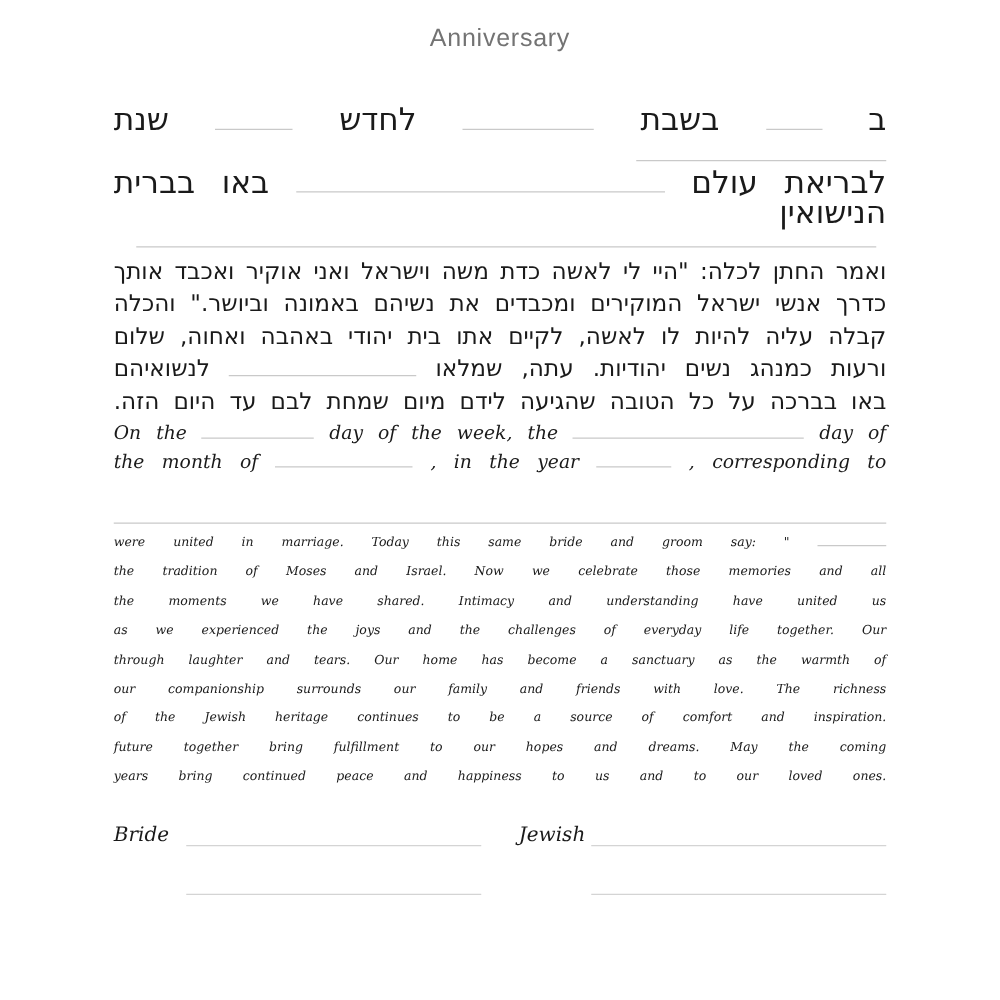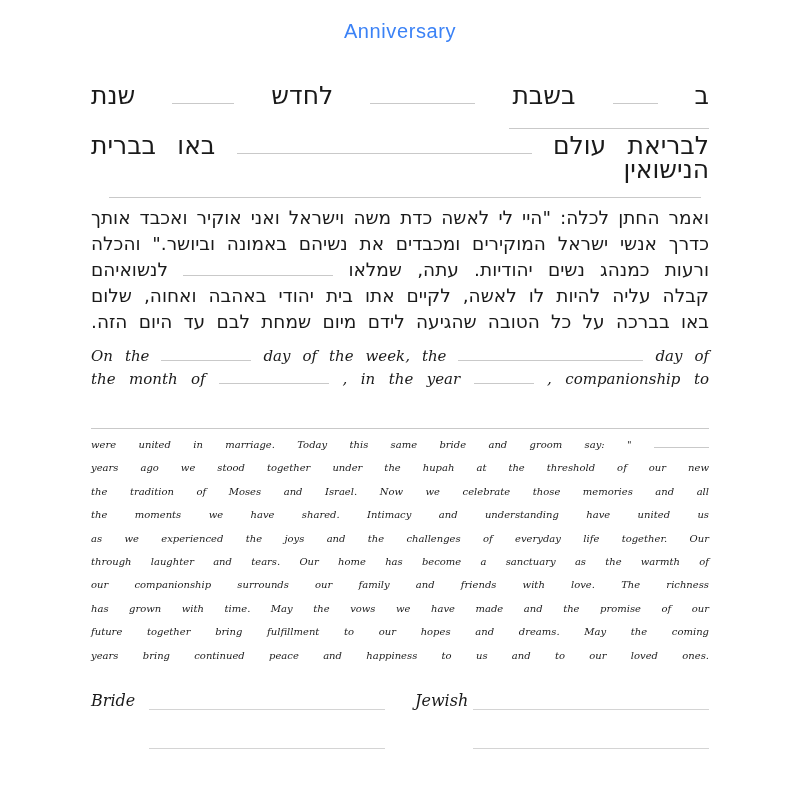--- a/index.html
+++ b/index.html
@@ -8,29 +8,29 @@
     --sig:#d4d4d4;
   }
   html,body{margin:0;padding:0;}
   body{
     width:800px;height:800px;overflow:hidden;background:#ffffff;
     font-family:"Liberation Sans",sans-serif;color:var(--ink);
   }
   .page{width:618px;margin:0 auto;padding-top:20px;}
   .title{
     font-family:"Liberation Sans",sans-serif;font-size:20px;font-weight:400;
-    letter-spacing:.6px;text-align:center;color:#3b82f6;margin-bottom:40px;
+    letter-spacing:.6px;text-align:center;color:#737373;margin-bottom:40px;
   }
   
   .heb{direction:rtl;font-family:"DejaVu Sans",sans-serif;}
   .heb-dates .line{font-size:25px;line-height:24px;text-align:justify;text-align-last:justify;}
   .heb-para .line{font-size:18.5px;line-height:26px;text-align:justify;text-align-last:justify;}
   
   .eng{font-family:"DejaVu Serif",serif;font-style:italic;}
-  .eng-dates{margin-top:10px;}
+  .eng-dates{}
   .eng-dates .line{font-size:15px;line-height:23px;text-align:justify;text-align-last:justify;}
   .eng-para .line{font-size:10px;line-height:23.4px;text-align:justify;text-align-last:justify;}
   
   .blank{display:inline-block;border-bottom:1px solid var(--blank);height:.8em;}
   .sep{border-bottom:1px solid var(--blank);height:0;}
   .sep1{margin:15px 8px 7px 18px;}
   .sep2{margin:37px 0 4px 0;}
   
   .sigrow{display:flex;gap:30px;margin-top:24px;}
   .sig-col{flex:1;display:flex;align-items:flex-end;}
@@ -49,41 +49,40 @@
   <div class="heb heb-dates">
     <div class="line"><span class="seg">ב</span> <span class="blank" style="width: 45px;"></span> <span class="seg">בשבת</span> <span class="blank" style="width: 105px;"></span> <span class="seg">לחדש</span> <span class="blank" style="width: 62px;"></span> <span class="seg">שנת</span> <span class="blank" style="width: 200px;"></span></div>
     <div class="line"><span class="seg">לבריאת עולם</span> <span class="blank" style="width: 295px;"></span> <span class="seg">באו בברית הנישואין</span></div>
   </div>
 
   <div class="sep sep1"></div>
 
   <div class="heb heb-para">
       <div class="line"><span class="seg">ואמר החתן לכלה: "היי לי לאשה כדת משה וישראל ואני אוקיר ואכבד אותך</span></div>
       <div class="line"><span class="seg">כדרך אנשי ישראל המוקירים ומכבדים את נשיהם באמונה וביושר." והכלה</span></div>
+      <div class="line"><span class="seg">קבלה עליה להיות לו לאשה, לקיים אתו בית יהודי באהבה ואחוה, שלום</span></div>
       <div class="line"><span class="seg">ורעות כמנהג נשים יהודיות. עתה, שמלאו</span> <span class="blank" style="width: 150px;"></span> <span class="seg">לנשואיהם</span></div>
-      <div class="line"><span class="seg">קבלה עליה להיות לו לאשה, לקיים אתו בית יהודי באהבה ואחוה, שלום</span></div>
       <div class="line"><span class="seg">באו בברכה על כל הטובה שהגיעה לידם מיום שמחת לבם עד היום הזה.</span></div>
     </div>
 
   <div class="eng eng-dates">
       <div class="line"><span class="seg">On the</span> <span class="blank" style="width: 90px;"></span> <span class="seg">day of the week, the</span> <span class="blank" style="width: 185px;"></span> <span class="seg">day of</span></div>
-      <div class="line"><span class="seg">the month of</span> <span class="blank" style="width: 110px;"></span> <span class="seg">, in the year</span> <span class="blank" style="width: 60px;"></span> <span class="seg">, companionship to</span></div>
+      <div class="line"><span class="seg">the month of</span> <span class="blank" style="width: 110px;"></span> <span class="seg">, in the year</span> <span class="blank" style="width: 60px;"></span> <span class="seg">, corresponding to</span></div>
     </div>
 
   <div class="sep sep2"></div>
 
   <div class="eng eng-para">
       <div class="line"><span class="seg">were united in marriage. Today this same bride and groom say: "</span> <span class="blank" style="width: 55px;"></span></div>
-      <div class="line"><span class="seg">years ago we stood together under the hupah at the threshold of our new</span></div>
       <div class="line"><span class="seg">the tradition of Moses and Israel. Now we celebrate those memories and all</span></div>
       <div class="line"><span class="seg">the moments we have shared. Intimacy and understanding have united us</span></div>
       <div class="line"><span class="seg">as we experienced the joys and the challenges of everyday life together. Our</span></div>
       <div class="line"><span class="seg">through laughter and tears. Our home has become a sanctuary as the warmth of</span></div>
       <div class="line"><span class="seg">our companionship surrounds our family and friends with love. The richness</span></div>
-      <div class="line"><span class="seg">has grown with time. May the vows we have made and the promise of our</span></div>
+      <div class="line"><span class="seg">of the Jewish heritage continues to be a source of comfort and inspiration.</span></div>
       <div class="line"><span class="seg">future together bring fulfillment to our hopes and dreams. May the coming</span></div>
       <div class="line"><span class="seg">years bring continued peace and happiness to us and to our loved ones.</span></div>
     </div>
 
   <div class="sigrow">
     <div class="sig-col">
       <span class="sig-label">Bride</span>
       <span class="sig-line"></span>
     </div>
     <div class="sig-col">

